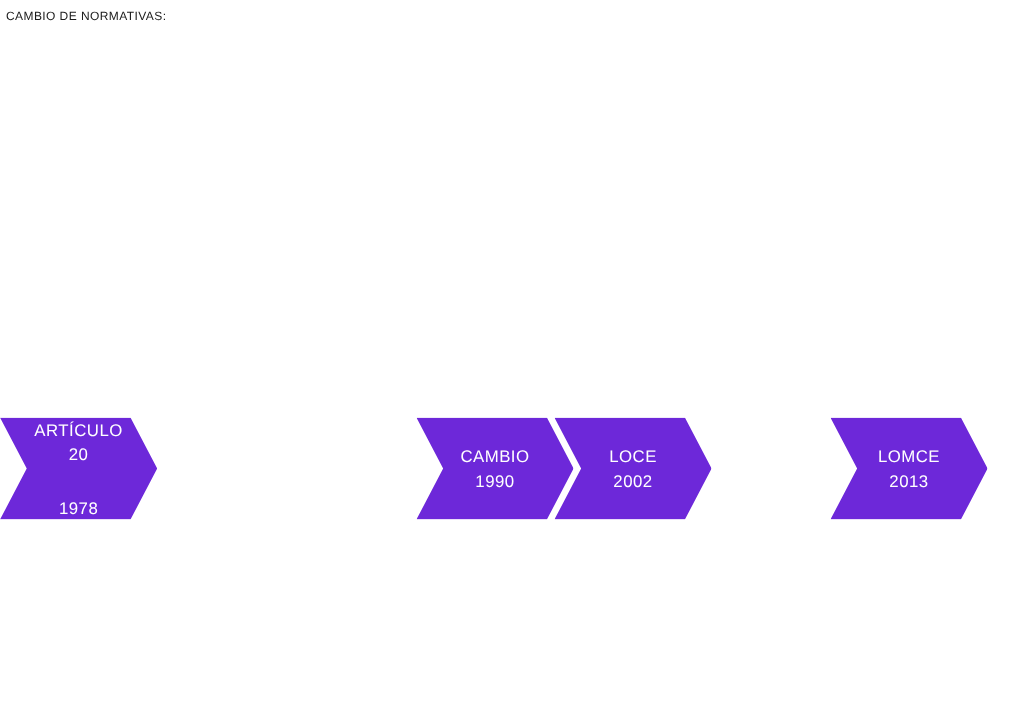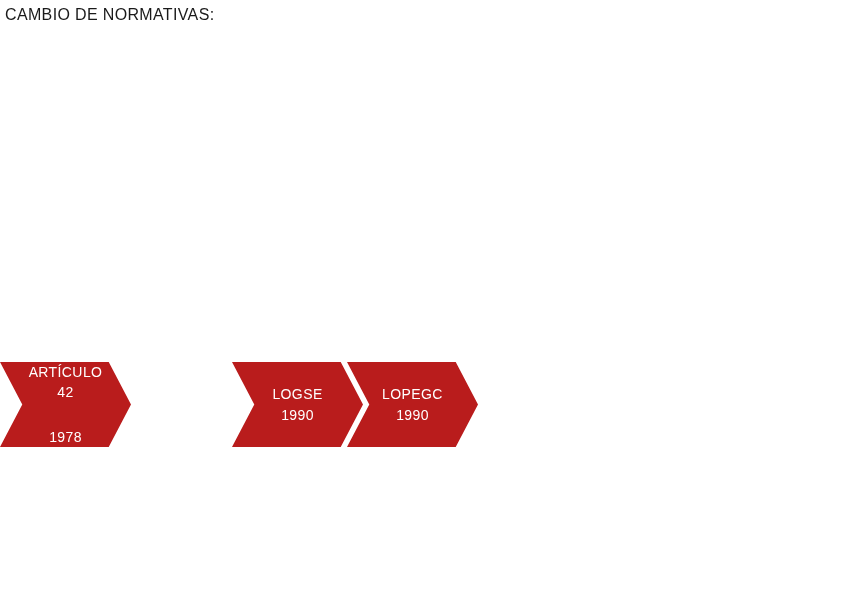--- a/index.html
+++ b/index.html
@@ -15,42 +15,42 @@
     overflow: hidden;
     font-family: "Liberation Sans", "DejaVu Sans", sans-serif;
     -webkit-font-smoothing: antialiased;
   }
 
   
   #page-title {
     position: absolute;
     left: 5px;
     top: 8px;
-    font-size: 16px;
+    font-size: 10px;
     line-height: 13px;
     letter-spacing: 0.35px;
     color: #1a1a1a;
     white-space: nowrap;
     font-family: "Liberation Sans", "DejaVu Sans", sans-serif;
   }
 
   
   #timeline {
     position: absolute;
     left: 0px;
     top: 348px;
     width: 848px;
     height: 85px;
   }
 
   .chevron {
     position: absolute;
-    top: 14px;
+    top: 0;
     height: 85px;
-    background: #b91c1c;
+    background: #6d28d9;
     -webkit-clip-path: polygon(0 0, 83% 0, 100% 50%, 83% 100%, 0 100%, 17% 50%);
     clip-path: polygon(0 0, 83% 0, 100% 50%, 83% 100%, 0 100%, 17% 50%);
     display: flex;
     flex-direction: column;
     align-items: center;
     justify-content: center;
     box-sizing: border-box;
   }
 
   .chevron .label,
@@ -70,31 +70,35 @@
 </style>
 </head>
 <body>
 
 <div id="page-title">CAMBIO DE NORMATIVAS:</div>
 
 <div id="timeline">
 
   <div class="chevron wide" style="left:0px; width:131px;">
     <div class="label">ARTÍCULO</div>
-    <div class="label">42</div>
+    <div class="label">20</div>
     <div class="year">1978</div>
   </div>
 
 
-  <div class="chevron" style="left:232px; width:131px;">
-    <div class="label">LOGSE</div>
+
+  <div class="chevron" style="left:347px; width:131px;">
+    <div class="label">CAMBIO</div>
     <div class="year">1990</div>
   </div>
 
-  <div class="chevron" style="left:347px; width:131px;">
-    <div class="label">LOPEGC</div>
-    <div class="year">1990</div>
+  <div class="chevron" style="left:462px; width:131px;">
+    <div class="label">LOCE</div>
+    <div class="year">2002</div>
   </div>
 
 
-
+  <div class="chevron" style="left:692px; width:131px;">
+    <div class="label">LOMCE</div>
+    <div class="year">2013</div>
+  </div>
 
 </div>
 
 </body></html>

